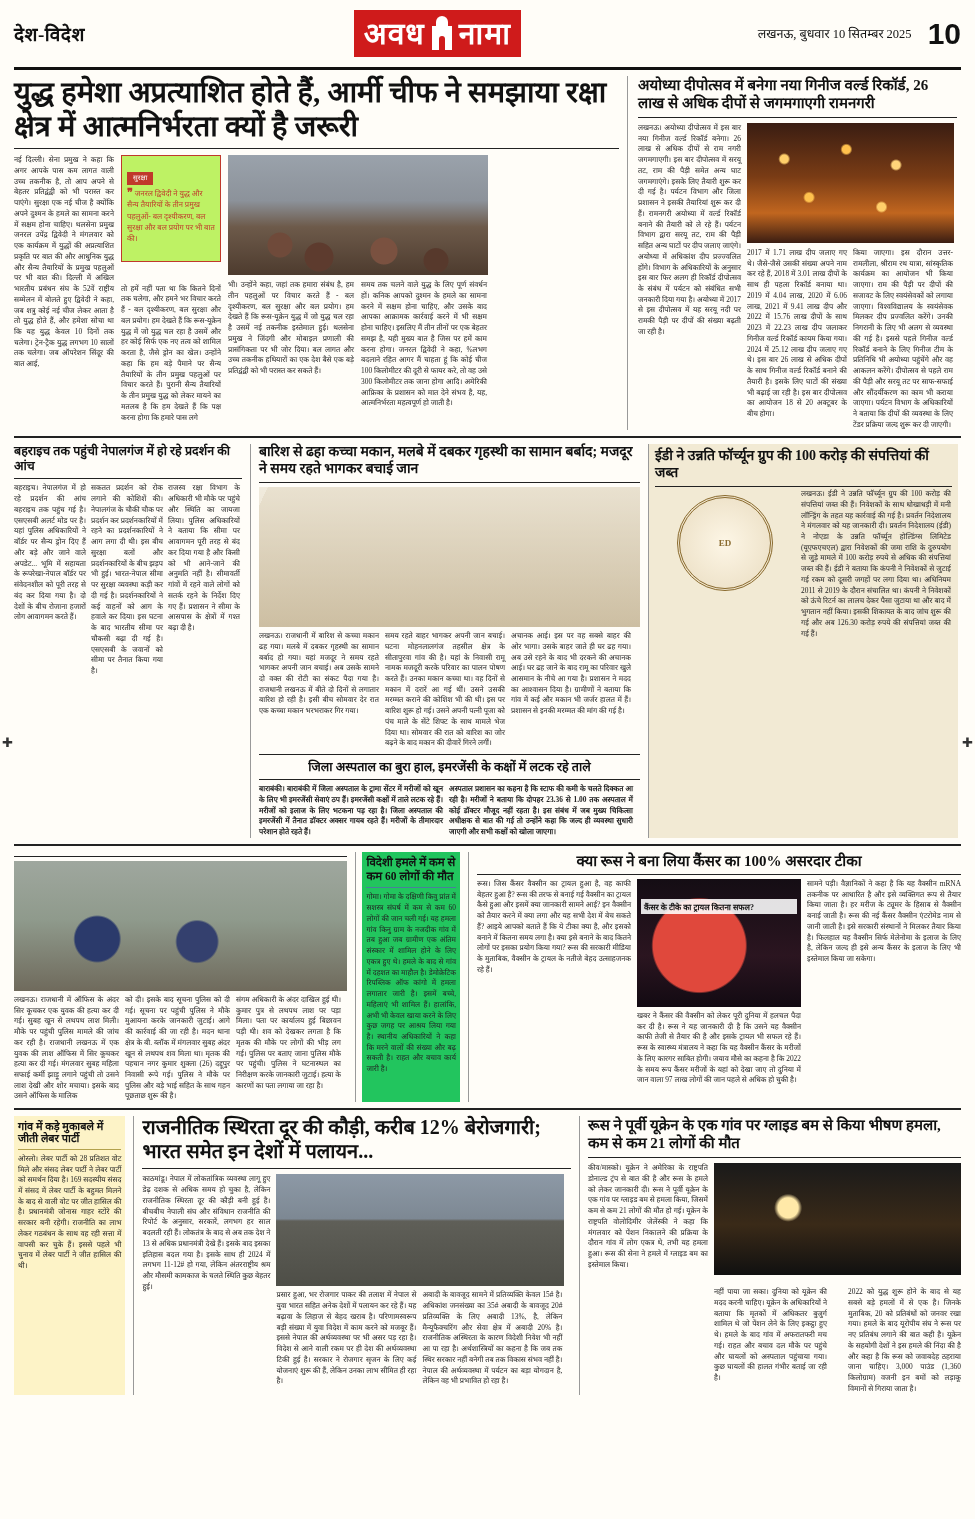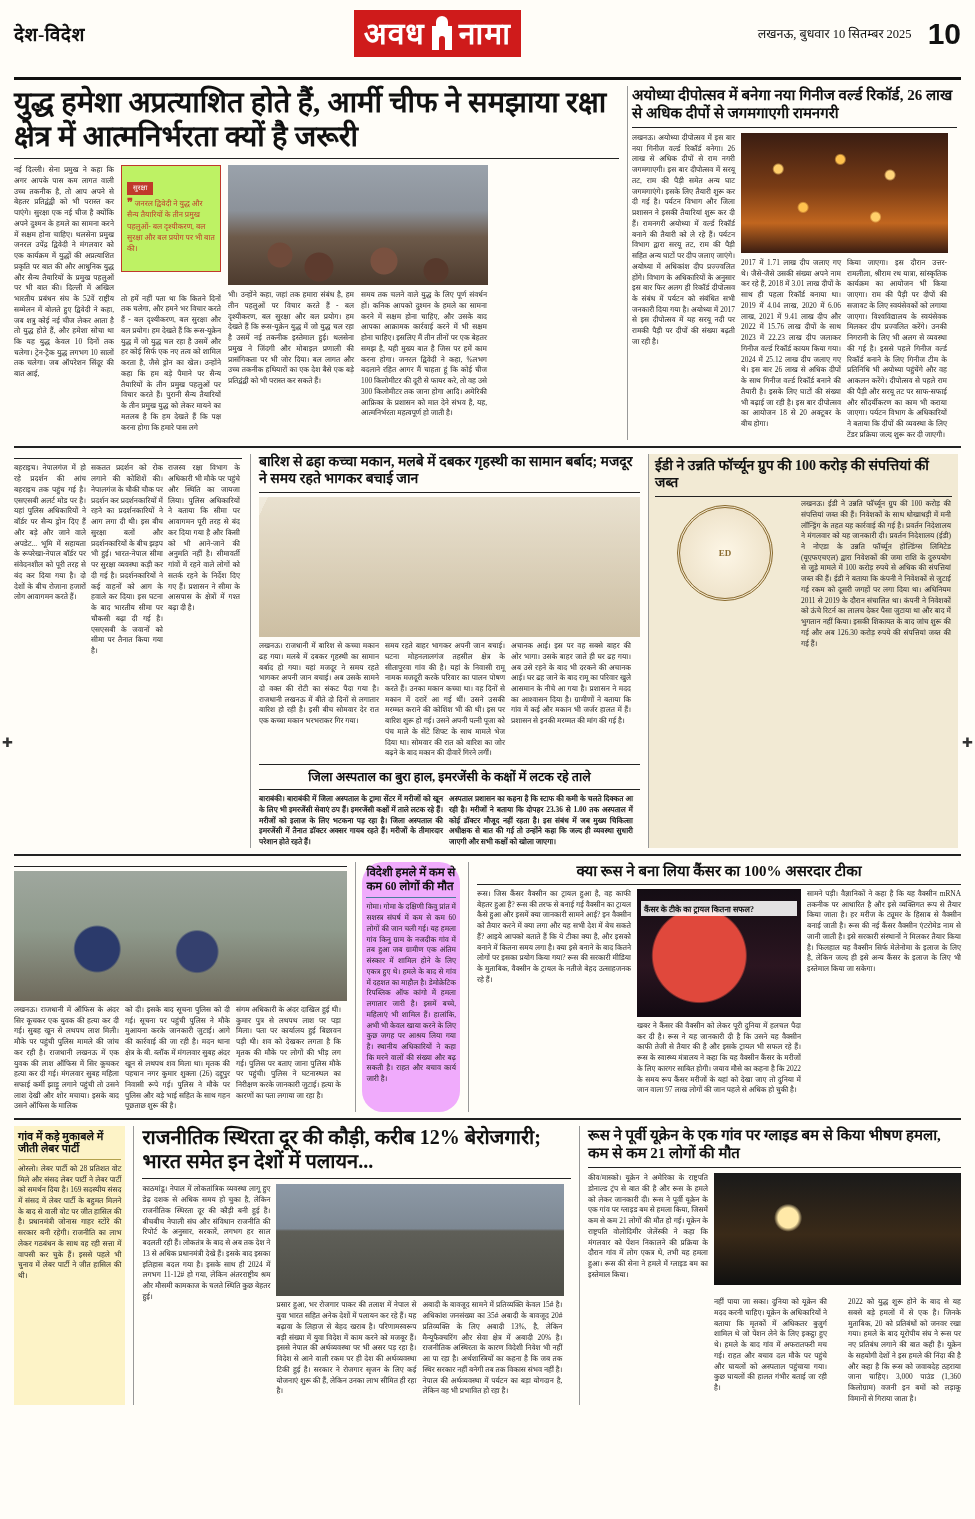--- a/index.html
+++ b/index.html
@@ -9,21 +9,21 @@
     background:#fffdf8;
     font-family: "Liberation Serif", "DejaVu Serif", serif;
     color:#111;
     position:relative;
     overflow:hidden;
   }
   .page { width:975px; height:1519px; padding:10px 14px; position:relative; }
 
   
   .masthead { display:flex; align-items:center; justify-content:space-between;
-    border-bottom:3px solid #111; padding-bottom:20px; margin-bottom:6px; }
+    border-bottom:3px solid #111; padding-bottom:10px; margin-bottom:6px; }
   .mh-left { font-size:19px; font-weight:bold; letter-spacing:.5px; }
   .mh-center { display:flex; align-items:center; gap:0px; }
   .logo-box { background:#cf1b1b; color:#fff; font-size:30px; font-weight:bold;
      padding:2px 10px 4px; letter-spacing:1px; display:flex; align-items:center; gap:4px;
      font-family:"Liberation Sans", sans-serif;margin-left:32px; }
   .logo-mandir { width:26px; height:34px; position:relative; display:inline-block; }
   .logo-mandir .dome { position:absolute; left:7px; top:0; width:12px; height:12px;
       background:#fff; border-radius:50% 50% 0 0; }
   .logo-mandir .body { position:absolute; left:3px; top:10px; width:20px; height:24px; background:#fff; }
   .logo-mandir .door { position:absolute; left:10px; top:20px; width:6px; height:14px; background:#cf1b1b; border-radius:3px 3px 0 0; }
@@ -79,21 +79,21 @@
       linear-gradient(#8d99a6 0%, #7d8893 40%, #5f5f58 42%, #4e4e47 100%); }
   .ph-fire { background:
       radial-gradient(circle at 30% 40%, #ffe9a8 0 10px, transparent 14px),
       linear-gradient(#1a1a1a, #3a2a18 55%, #101010); }
 
   .ed-seal { width:96px;height:96px;border-radius:50%;border:3px double #8a6b2f;
      margin:6px auto; display:flex;align-items:center;justify-content:center;
      font-size:9px;color:#8a6b2f;font-weight:bold;text-align:center;line-height:1.2;
      background:radial-gradient(circle,#fdf6e6,#e9dcc0); }
 
-  .blue-box { background:#f0abfc; padding:4px;border-radius:21px; }
+  .blue-box { background:#22c55e; padding:4px; }
   .blue-head { font-size:11.5px; font-weight:bold; line-height:1.2; }
   .yellow-box { background:#fdf3c7; padding:4px; }
   .khaki-box { background:#f2ead4; }
 
   .hdr-lg { font-size:20px; font-weight:bold; line-height:1.18; }
   .hdr-md { font-size:15px; font-weight:bold; line-height:1.2; }
   .hdr-sm { font-size:12.5px; font-weight:bold; line-height:1.2; }
 
   .crossmark { position:absolute; color:#333; font-size:13px; }
 </style>
@@ -152,21 +152,21 @@
 कनिक आपको दुश्मन के हमले का सामना करने में सक्षम होना चाहिए, और उसके बाद आपका आक्रामक कार्रवाई करने में भी सक्षम होना चाहिए। इसलिए मैं तीन तीनों पर एक बेहतर समझ है, यही मुख्य बात है जिस पर हमें काम करना होगा।
 
 जनरल द्विवेदी ने कहा, %लभग बदलाने रहित आगर मैं चाहता हूं कि कोई चीज 100 किलोमीटर की दूरी से फायर करे, तो वह उसे 300 किलोमीटर तक जाना होगा आदि।
 
 अमेरिकी आफ्रिका के प्रशासन को मात देने संभव है, यह, आत्मनिर्भरता महत्वपूर्ण हो जाती है।</div>
           </div>
         </div>
       </div>
     </div>
 
-    <div class="top-right sep-v" style="padding-left:4px;">
+    <div class="top-right sep-v" style="padding-left:10px;">
       <div class="hl hdr-md">अयोध्या दीपोत्सव में बनेगा नया गिनीज वर्ल्ड रिकॉर्ड, 26 लाख से अधिक दीपों से जगमगाएगी रामनगरी</div>
       <div style="border-bottom:1px solid #222;margin:5px 0 5px;"></div>
       <div class="row" style="gap:6px;">
         <div style="width:103px;" class="body-col">लखनऊ। अयोध्या दीपोत्सव में इस बार नया गिनीज वर्ल्ड रिकॉर्ड बनेगा। 26 लाख से अधिक दीपों से राम नगरी जगमगाएगी। इस बार दीपोत्सव में सरयू तट, राम की पैड़ी समेत अन्य घाट जगमगाएंगे। इसके लिए तैयारी शुरू कर दी गई है। पर्यटन विभाग और जिला प्रशासन ने इसकी तैयारियां शुरू कर दी हैं।
 
 रामनगरी अयोध्या में वर्ल्ड रिकॉर्ड बनाने की तैयारी को ले रहे हैं। पर्यटन विभाग द्वारा सरयू तट, राम की पैड़ी सहित अन्य घाटों पर दीप जलाए जाएंगे। अयोध्या में अधिकांश दीप प्रज्ज्वलित होंगे। विभाग के अधिकारियों के अनुसार इस बार फिर अलग ही रिकॉर्ड दीपोत्सव के संबंध में पर्यटन को संबंधित सभी जनकारी दिया गया है।
 
 अयोध्या में 2017 से इस दीपोत्सव में यह सरयू नदी पर रामकी पैड़ी पर दीपों की संख्या बढ़ती जा रही है।</div>
         <div style="width:207px;">
           <div class="photo ph-diya" style="height:120px;"></div>
@@ -183,20 +183,21 @@
         </div>
       </div>
     </div>
   </div>
 
   <div style="border-top:2px solid #222;margin:6px 0 6px;"></div>
 
   <div class="row" style="gap:8px;">
 
     <div style="width:228px;">
+      <div class="hl hdr-sm">बहराइच तक पहुंची नेपालगंज में हो रहे प्रदर्शन की आंच</div>
       <div style="border-bottom:1px solid #222;margin:4px 0 4px;"></div>
       <div class="row" style="gap:5px;">
         <div style="width:72px;" class="body-col">बहराइच। नेपालगंज में हो रहे प्रदर्शन की आंच बहराइच तक पहुंच गई है। एसएसबी अलर्ट मोड पर है। यहां पुलिस अधिकारियों ने बॉर्डर पर सैन्य ड्रोन दिए हैं और बड़े और जाने वाले अपडेट...
 
 भूमि में सहायता के रूपरेखा-नेपाल बॉर्डर पर संवेदनशील को पूरी तरह से बंद कर दिया गया है। दो देशों के बीच रोजाना हजारों लोग आवागमन करते हैं।</div>
         <div style="width:72px;" class="body-col">सकतत प्रदर्शन को रोक लगाने की कोशिशें की। नेपालगंज के चौकी चौक पर प्रदर्शन कर प्रदर्शनकारियों में रहने का प्रदर्शनकारियों ने आग लगा दी थी। इस बीच सुरक्षा बलों और प्रदर्शनकारियों के बीच झड़प भी हुई। भारत-नेपाल सीमा पर सुरक्षा व्यवस्था कड़ी कर दी गई है।
 
 प्रदर्शनकारियों ने कई वाहनों को आग के हवाले कर दिया। इस घटना के बाद भारतीय सीमा पर चौकसी बढ़ा दी गई है। एसएसबी के जवानों को सीमा पर तैनात किया गया है।</div>
         <div style="width:72px;" class="body-col">राजस्व रक्षा विभाग के अधिकारी भी मौके पर पहुंचे और स्थिति का जायजा लिया। पुलिस अधिकारियों ने बताया कि सीमा पर आवागमन पूरी तरह से बंद कर दिया गया है और किसी को भी आने-जाने की अनुमति नहीं है।
 
@@ -287,21 +288,21 @@
     <div style="width:495px;" class="sep-v">
       <div style="padding-left:8px;">
         <div class="hl hdr-md" style="text-align:center;">क्या रूस ने बना लिया कैंसर का 100% असरदार टीका</div>
         <div style="border-bottom:1px solid #222;margin:4px 0 4px;"></div>
         <div class="row" style="gap:6px;">
           <div style="width:154px;" class="body-col">रूस। जिस कैंसर वैक्सीन का ट्रायल हुआ है, वह काफी बेहतर हुआ है? रूस की तरफ से बनाई गई वैक्सीन का ट्रायल कैसे हुआ और इसमें क्या जानकारी सामने आई? इन वैक्सीन को तैयार करने में क्या लगा और यह सभी देश में बेच सकते हैं? आइये आपको बताते हैं कि ये टीका क्या है, और इसको बनाने में कितना समय लगा है। क्या इसे बनाने के बाद कितने लोगों पर इसका प्रयोग किया गया?
 
 रूस की सरकारी मीडिया के मुताबिक, वैक्सीन के ट्रायल के नतीजे बेहद उत्साहजनक रहे हैं।</div>
           <div style="width:164px;">
             <div class="photo ph-virus" style="height:128px;position:relative;">
-              <div style="position:absolute;top:12px;left:4px;right:4px;background:rgba(255,255,255,.88);color:#111;font-size:8px;font-weight:bold;padding:2px 3px;">कैंसर के टीके का ट्रायल कितना सफल?</div>
+              <div style="position:absolute;top:20px;left:4px;right:4px;background:rgba(255,255,255,.88);color:#111;font-size:8px;font-weight:bold;padding:2px 3px;">कैंसर के टीके का ट्रायल कितना सफल?</div>
             </div>
             <div class="body-col" style="margin-top:4px;">खबर ने कैंसर की वैक्सीन को लेकर पूरी दुनिया में हलचल पैदा कर दी है। रूस ने यह जानकारी दी है कि उसने यह वैक्सीन काफी तेजी से तैयार की है और इसके ट्रायल भी सफल रहे हैं। रूस के स्वास्थ्य मंत्रालय ने कहा कि यह वैक्सीन कैंसर के मरीजों के लिए कारगर साबित होगी।
 
 जयाव मौसे का कहना है कि 2022 के समय रूप कैंसर मरीजों के यहां को देखा जाए तो दुनिया में जान वाला 97 लाख लोगों की जान पहले से अधिक हो चुकी है।</div>
           </div>
           <div style="width:154px;" class="body-col">सामने पड़ी। वैज्ञानिकों ने कहा है कि यह वैक्सीन mRNA तकनीक पर आधारित है और इसे व्यक्तिगत रूप से तैयार किया जाता है। हर मरीज के ट्यूमर के हिसाब से वैक्सीन बनाई जाती है।
 
 रूस की नई कैंसर वैक्सीन एंटरोमेड नाम से जानी जाती है। इसे सरकारी संस्थानों ने मिलकर तैयार किया है। फिलहाल यह वैक्सीन सिर्फ मेलेनोमा के इलाज के लिए है, लेकिन जल्द ही इसे अन्य कैंसर के इलाज के लिए भी इस्तेमाल किया जा सकेगा।</div>
         </div>
       </div>

